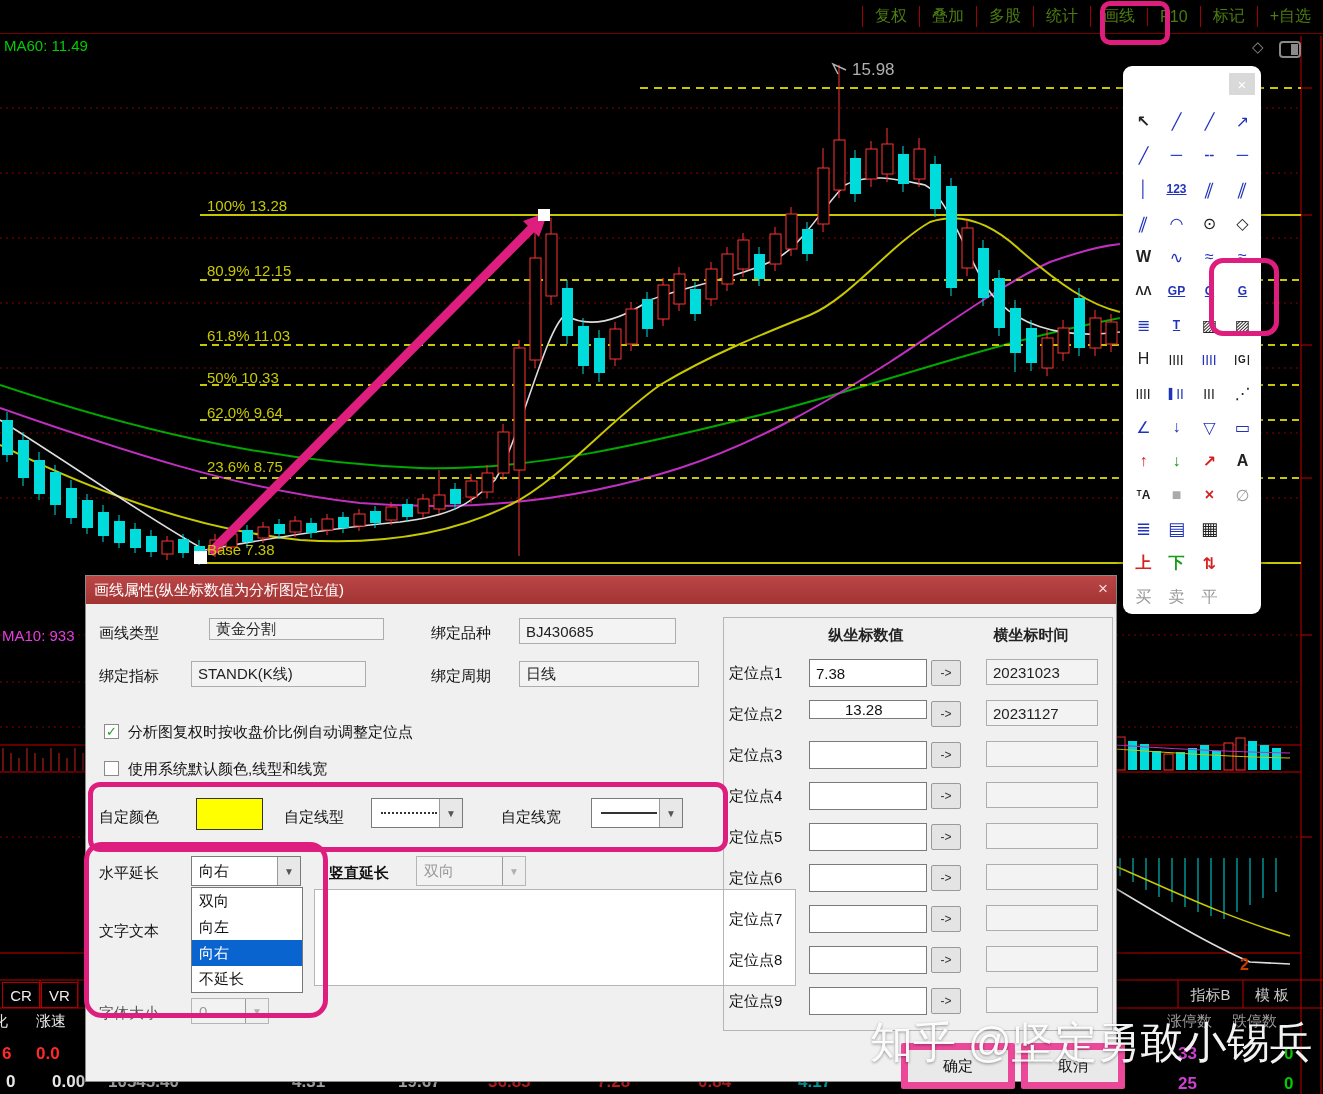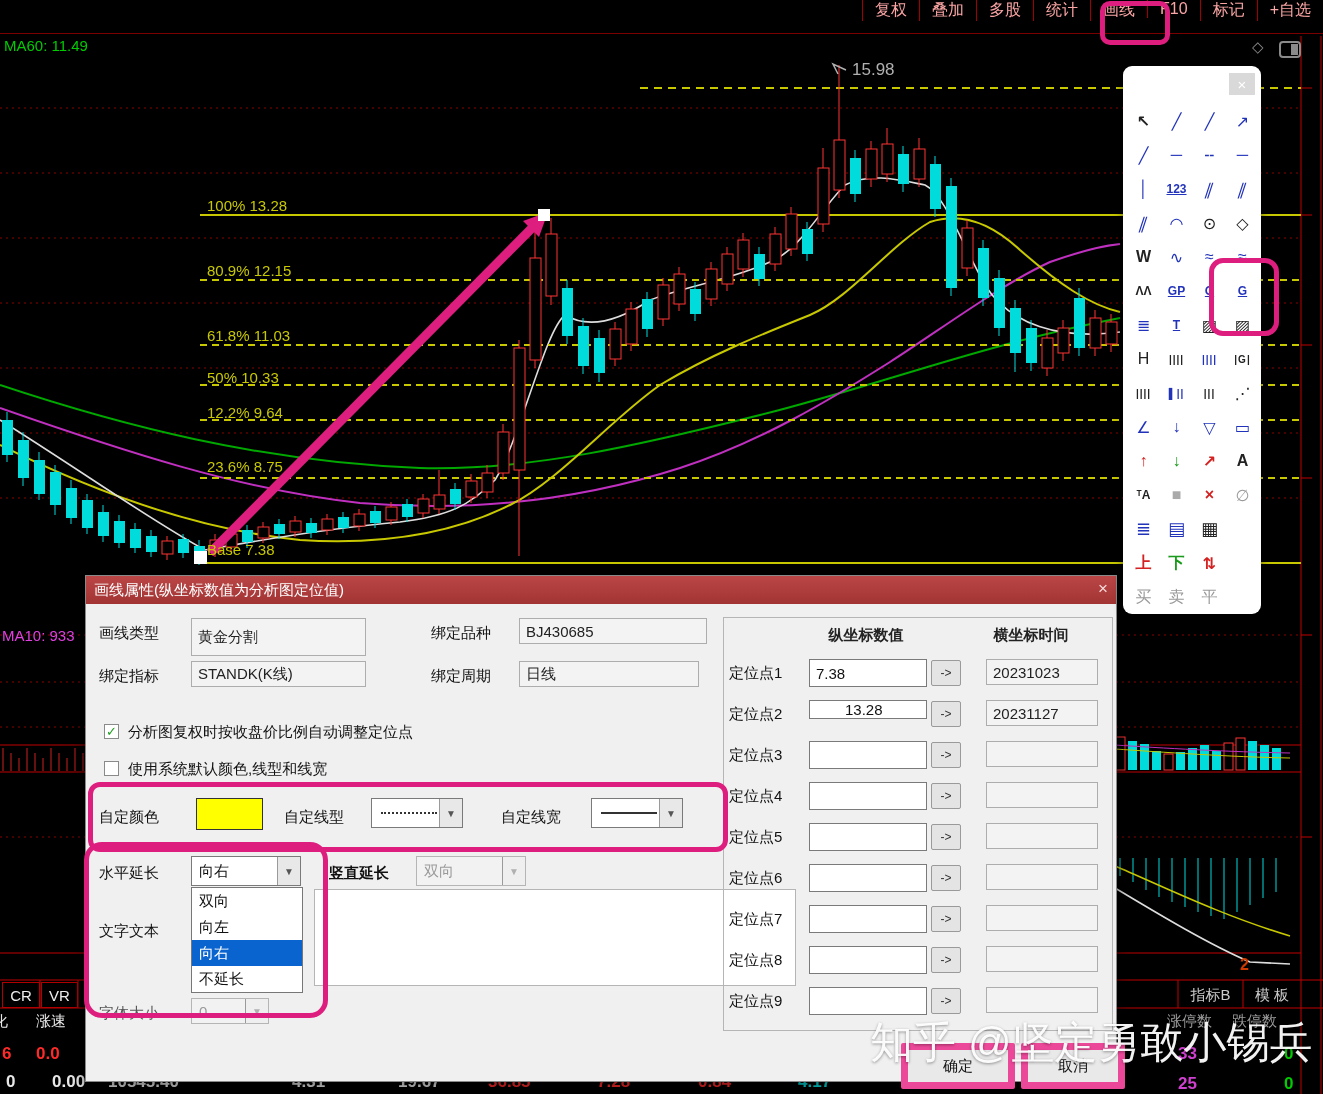--- a/index.html
+++ b/index.html
@@ -2,21 +2,21 @@
 <html><head>
 <meta charset="utf-8">
 <style>
   html,body{margin:0;padding:0;background:#222;}
   #app{position:relative;width:1323px;height:1094px;background:#000;overflow:hidden;
        font-family:"Liberation Sans","DejaVu Sans",sans-serif;}
   .abs{position:absolute;}
   
   #topbar{left:0;top:0;width:1323px;height:33px;background:#000;border-bottom:1px solid #7a0000;z-index:6;}
   #topbar-left{left:10px;top:6px;display:flex;gap:20px;color:#e8e8e8;font-size:16px;}
-  #topbar-right{right:0;top:0;height:33px;display:flex;align-items:flex-start;color:#fca5a5;font-size:16px;}
+  #topbar-right{right:0;top:0;height:33px;display:flex;align-items:center;color:#4d7c0f;font-size:16px;}
   #topbar-right .mi{display:flex;align-items:center;padding:0 12px;border-left:1px solid #a00000;}
   .mi{cursor:pointer;}
   
   .ma60{color:#00cc00;font-size:15px;z-index:2;}
   .ma10{color:#e040e0;font-size:15px;z-index:2;}
   .fibl{color:#c8c800;font-size:15px;z-index:2;}
   .peak{color:#b0b0b0;font-size:17px;z-index:2;}
   .corner-ic{color:#8a8a8a;font-size:15px;z-index:6;}
   #split-ic{width:18px;height:13px;border:2px solid #8a8a8a;border-radius:4px;z-index:6;}
   #split-ic i{position:absolute;right:1px;top:1px;bottom:1px;width:7px;background:#8a8a8a;}
@@ -349,35 +349,35 @@
     </div>
 
   <div class="abs ma60" style="left:4px;top:37px;">MA60: 11.49</div>
   <div class="abs ma10" style="left:2px;top:581px;margin-top:46px;">MA10: 933</div>
   <div class="abs peak" style="left:852px;top:60px;">15.98</div>
   <div id="fiblabels">
       <div class="abs fibl" style="left: 207px; top: 197px;">100% 13.28</div>
       <div class="abs fibl" style="left: 207px; top: 262px;">80.9% 12.15</div>
       <div class="abs fibl" style="left: 207px; top: 327px;">61.8% 11.03</div>
       <div class="abs fibl" style="left: 207px; top: 369px;">50% 10.33</div>
-      <div class="abs fibl" style="left: 207px; top: 404px;">12.2% 9.64</div>
+      <div class="abs fibl" style="left: 207px; top: 404px;">62.0% 9.64</div>
       <div class="abs fibl" style="left: 207px; top: 458px;">23.6% 8.75</div>
       <div class="abs fibl" style="left: 207px; top: 541px;">Base 7.38</div>
     </div>
 
   <div class="abs" id="dlg">
     <div class="tbar">
       <span>画线属性(纵坐标数值为分析图定位值)</span>
     </div>
     <div class="tclose">×</div>
 
     <div class="lbl" style="left:13px;top:48px;">画线类型</div>
-    <div class="inp ro" style="left:105px;top:42px;width:175px;height:38px;">黄金分割</div>
+    <div class="inp ro" style="left:123px;top:42px;width:175px;height:22px;">黄金分割</div>
     <div class="lbl" style="left:345px;top:48px;">绑定品种</div>
-    <div class="inp ro" style="left:433px;top:42px;width:188px;height:26px;">BJ430685</div>
+    <div class="inp ro" style="left:433px;top:42px;width:157px;height:26px;">BJ430685</div>
     <div class="lbl" style="left:13px;top:91px;">绑定指标</div>
     <div class="inp ro" style="left:105px;top:85px;width:175px;height:26px;">STANDK(K线)</div>
     <div class="lbl" style="left:345px;top:91px;font-family:Liberation Mono, monospace;">绑定周期</div>
     <div class="inp ro" style="left:433px;top:85px;width:180px;height:26px;">日线</div>
 
     <div class="cbox" style="left:18px;top:148px;">✓</div>
     <div class="lbl" style="left:42px;top:147px;">分析图复权时按收盘价比例自动调整定位点</div>
     <div class="cbox" style="left:18px;top:185px;"></div>
     <div class="lbl" style="left:42px;top:184px;">使用系统默认颜色,线型和线宽</div>
 

